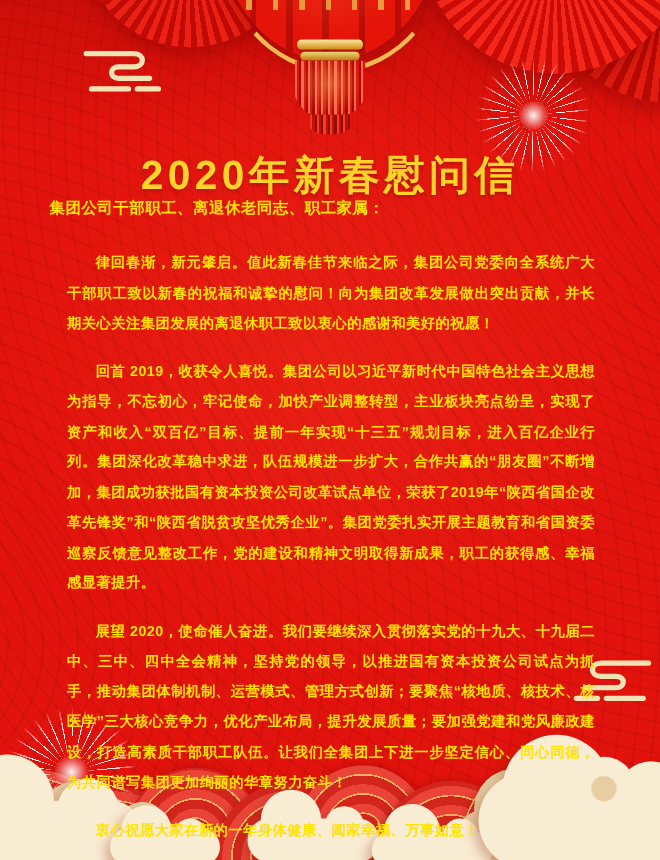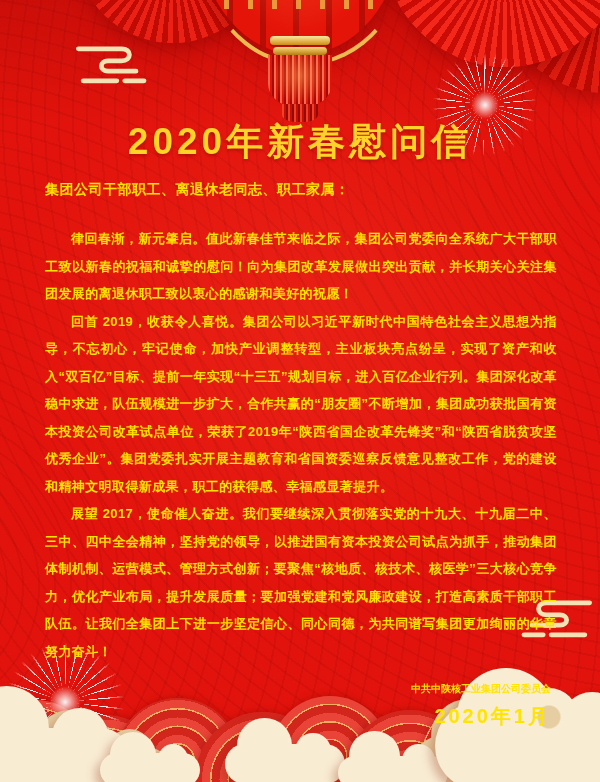--- a/index.html
+++ b/index.html
@@ -55,28 +55,28 @@
     background:repeating-conic-gradient(rgba(255,255,255,.92) 0 1.6deg, rgba(255,255,255,0) 1.6deg 12deg);
     -webkit-mask-image:radial-gradient(circle, rgba(0,0,0,0) 0 13%, #000 32% 46%, rgba(0,0,0,0) 70%);
     mask-image:radial-gradient(circle, rgba(0,0,0,0) 0 13%, #000 32% 46%, rgba(0,0,0,0) 70%); }
   .fw-top    { left:432px; top:52px;  width:105px; height:105px; }
   .fw-bottom { left:5px;   top:642px; width:120px; height:120px; z-index:3; }
   .fw-core { position:absolute; border-radius:50%; z-index:2;
     background:radial-gradient(circle, rgba(255,255,255,.95), rgba(255,190,170,0) 65%); }
   .fw-core-top    { left:470px; top:90px;  width:30px; height:30px; }
   .fw-core-bottom { left:48px;  top:685px; width:34px; height:34px; z-index:3; }
   
-  .title { position:absolute; left:0; right:0; top:117px; z-index:5; text-align:center;
+  .title { position:absolute; left:0; right:0; top:135px; z-index:5; text-align:center;
     font-size:37px; font-weight:bold; letter-spacing:4px; color:#ffd327;
     text-shadow:0 2px 3px rgba(130,10,0,.45); }
   .content { position:absolute; left:45px; right:43px; top:179px; z-index:5;
     color:#ffe400; font-weight:bold; }
   .salutation { font-size:14px; line-height:20px; margin-bottom:26px; letter-spacing:.5px; }
   .para { font-size:13px; line-height:27.5px; text-align:justify; text-indent:2em;
-    letter-spacing:.4px; margin:0; }
+    letter-spacing:.4px; margin:16px; }
   .sig-org  { margin-top:13px; text-align:right; font-size:10px; line-height:22px; padding-right:6px; }
   .sig-date { margin-top:5px;  text-align:right; font-size:20px; line-height:22px;
     padding-right:6px; letter-spacing:3px; }
   
   .wave { position:absolute; border-radius:50%; z-index:3;
     background:repeating-radial-gradient(circle, #ea4338 0 8px, #d2261d 8px 16px, #efae62 16px 17.5px);
     box-shadow:0 -2px 6px rgba(120,0,0,.25); }
   .w1{left:-25px;top:700px;width:120px;height:120px;}
   .w2{left:40px;top:715px;width:130px;height:130px;}
   .w3{left:115px;top:698px;width:125px;height:125px;}
@@ -141,21 +141,22 @@
 
   <div class="firework fw-top"></div>
   <div class="fw-core fw-core-top"></div>
 
   <div class="title">2020年新春慰问信</div>
 
   <div class="content">
     <div class="salutation">集团公司干部职工、离退休老同志、职工家属：</div>
     <p class="para">律回春渐，新元肇启。值此新春佳节来临之际，集团公司党委向全系统广大干部职工致以新春的祝福和诚挚的慰问！向为集团改革发展做出突出贡献，并长期关心关注集团发展的离退休职工致以衷心的感谢和美好的祝愿！</p>
     <p class="para">回首 2019，收获令人喜悦。集团公司以习近平新时代中国特色社会主义思想为指导，不忘初心，牢记使命，加快产业调整转型，主业板块亮点纷呈，实现了资产和收入“双百亿”目标、提前一年实现“十三五”规划目标，进入百亿企业行列。集团深化改革稳中求进，队伍规模进一步扩大，合作共赢的“朋友圈”不断增加，集团成功获批国有资本投资公司改革试点单位，荣获了2019年“陕西省国企改革先锋奖”和“陕西省脱贫攻坚优秀企业”。集团党委扎实开展主题教育和省国资委巡察反馈意见整改工作，党的建设和精神文明取得新成果，职工的获得感、幸福感显著提升。</p>
-    <p class="para">展望 2017，使命催人奋进。我们要继续深入贯彻落实党的十九大、十九届二中、三中、四中全会精神，坚持党的领导，以推进国有资本投资公司试点为抓手，推动集团体制机制、运营模式、管理方式创新；要聚焦“核地质、核技术、核医学”三大核心竞争力，优化产业布局，提升发展质量；要加强党建和党风廉政建设，打造高素质干部职工队伍。让我们全集团上下进一步坚定信心、同心同德，为共同谱写集团更加绚丽的华章努力奋斗！</p>
+    <p class="para">展望 2020，使命催人奋进。我们要继续深入贯彻落实党的十九大、十九届二中、三中、四中全会精神，坚持党的领导，以推进国有资本投资公司试点为抓手，推动集团体制机制、运营模式、管理方式创新；要聚焦“核地质、核技术、核医学”三大核心竞争力，优化产业布局，提升发展质量；要加强党建和党风廉政建设，打造高素质干部职工队伍。让我们全集团上下进一步坚定信心、同心同德，为共同谱写集团更加绚丽的华章努力奋斗！</p>
+    <p class="para">衷心祝愿大家在新的一年身体健康、阖家幸福、万事如意！</p>
     <div class="sig-org">中共中陕核工业集团公司委员会</div>
     <div class="sig-date">2020年1月</div>
   </div>
 
   <div class="wave w1"></div>
   <div class="wave w2"></div>
   <div class="wave w3"></div>
   <div class="wave w4"></div>
   <div class="wave w5"></div>
   <div class="wave w6"></div>

